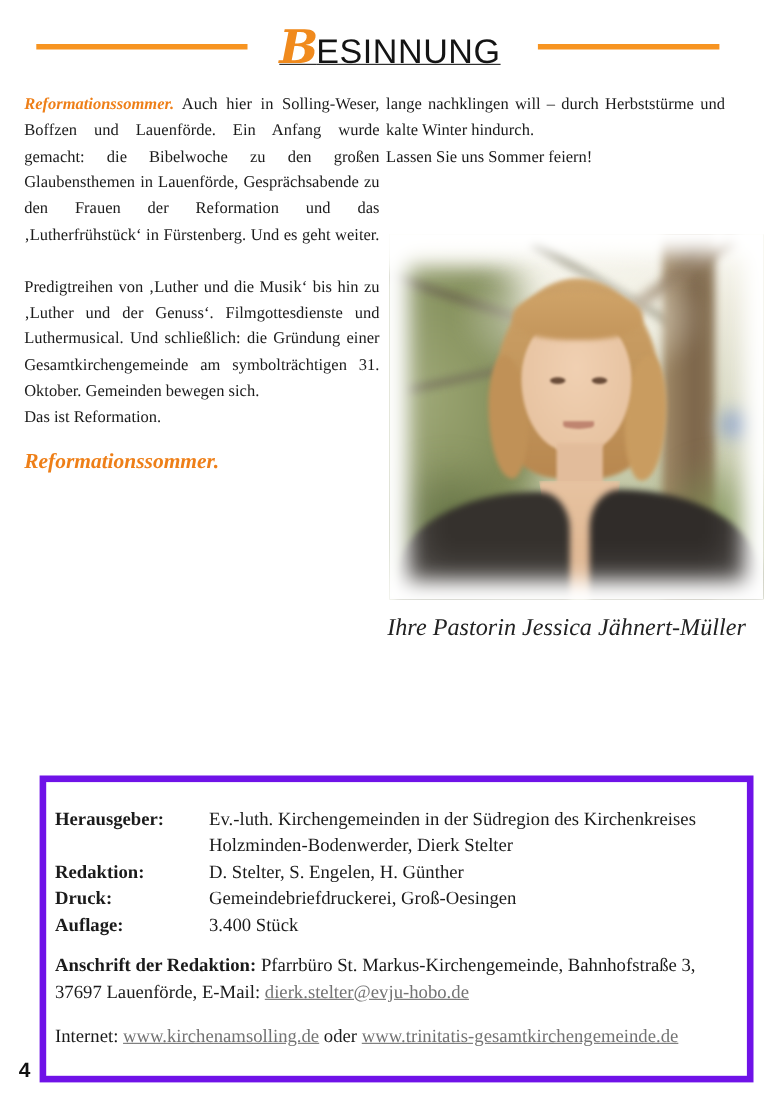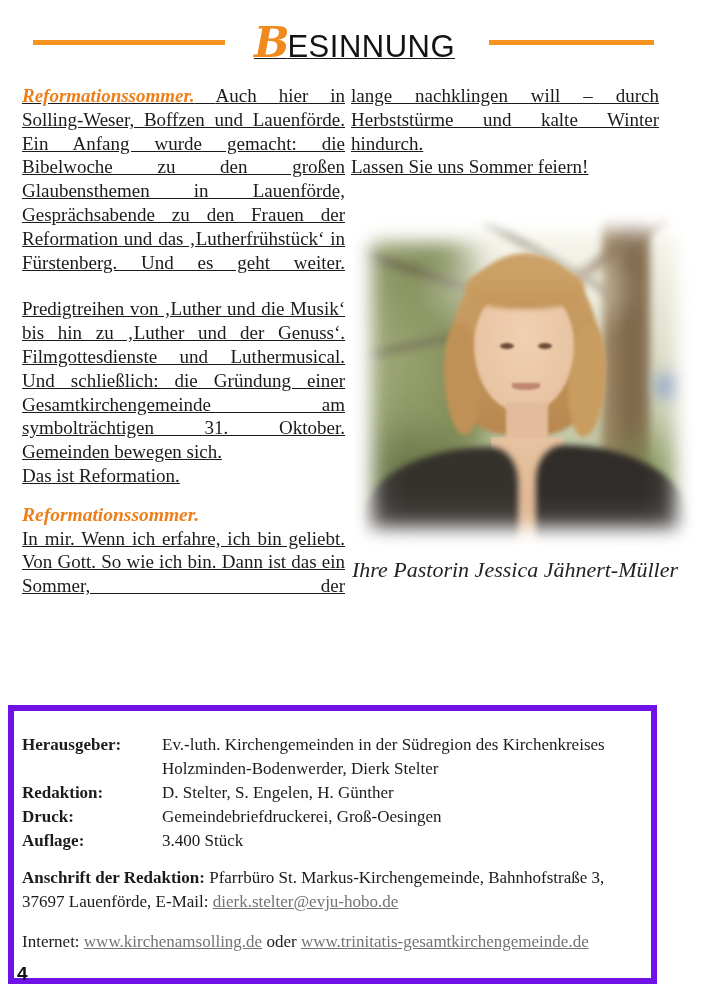--- a/index.html
+++ b/index.html
@@ -16,21 +16,21 @@
   .title .b-initial{
     font-family:"DejaVu Serif",serif;font-style:italic;font-weight:bold;
     font-size:42px;color:#f08a1d;letter-spacing:-2px;
   }
   .title .rest{
     font-family:"Liberation Sans","DejaVu Sans",sans-serif;
     font-size:31px;color:#141414;letter-spacing:0.5px;font-stretch:condensed;
   }
   
   .col{position:absolute;top:84px;}
-  .col p{margin:0;font-size:19px;line-height:23.8px;text-align:justify;text-decoration:underline;}
+  .col p{margin:0;font-size:15px;line-height:23.8px;text-align:justify;}
   .col-left{left:22px;width:323px;}
   .col-right{left:351px;width:308px;}
   p.justify-last{text-align-last:justify;}
   .lead-orange{color:#ee7f18;font-weight:bold;font-style:italic;}
   .gap{height:23px;}
   .gap-small{height:15px;}
   h3.orange-head{margin:0;font-size:19.5px;line-height:23.8px;}
   
   .photo{position:absolute;left:354px;top:213px;width:340px;height:332px;overflow:hidden;background:#edeee2;}
   .photo div{position:absolute;}
@@ -55,21 +55,21 @@
   .ly-mouth{left:158px;top:170px;width:28px;height:7px;background:#bf8570;border-radius:0 0 50% 50%;filter:blur(1px);}
   .ly-neck{left:152px;top:190px;width:42px;height:44px;background:#e2bc9b;filter:blur(1.5px);}
   .ly-chest{left:136px;top:224px;width:74px;height:108px;background:linear-gradient(180deg,#e7c3a1,#dcb28c);clip-path:polygon(0 0,100% 0,76% 100%,24% 100%);filter:blur(2px);}
   .ly-shoulderL{left:6px;top:234px;width:158px;height:98px;background:#35312d;border-radius:95% 20% 0 0 / 90% 40% 0 0;filter:blur(3px);}
   .ly-shoulderR{left:182px;top:232px;width:156px;height:100px;background:#302c29;border-radius:20% 95% 0 0 / 40% 90% 0 0;filter:blur(3px);}
   .photo::after{content:"";position:absolute;inset:0;pointer-events:none;
     box-shadow:inset 0 0 18px 16px #ffffff, inset 0 0 42px 10px rgba(255,255,255,.55);}
   .caption{position:absolute;left:352px;top:557px;width:330px;font-style:italic;font-size:22px;color:#222;}
   
   .imprint{
-    position:absolute;left:8px;top:705px;width:629px;height:245px;
+    position:absolute;left:36px;top:705px;width:629px;height:245px;
     border:6px solid #6f12e8;background:#ffffff;
     padding:22px 0 0 8px;font-size:17px;line-height:24px;
   }
   .imprint-row{display:flex;}
   .imprint-row .lbl{width:140px;font-weight:bold;flex:0 0 140px;}
   .imprint-row .val{flex:1;padding-right:20px;}
   .imprint-para{margin:13px 20px 0 0;}
   .imprint-para b{font-weight:bold;}
   .imprint a{color:#737373;text-decoration:underline;cursor:pointer;}
   .imprint-net{margin-top:16px;}
@@ -89,21 +89,20 @@
   <div class="title"><span class="b-initial">B</span><span class="rest">ESINNUNG</span></div>
   <div class="rule right"></div>
 
   <div class="col col-left">
     <p class="justify-last"><span class="lead-orange">Reformationssommer.</span> <span>Auch hier in Solling-Weser, Boffzen und Lauenförde. Ein Anfang wurde gemacht: die Bibelwoche zu den großen Glaubensthemen in Lauenförde, Gesprächsabende zu den Frauen der Reformation und das ‚Lutherfrühstück‘ in Fürsten­berg. Und es geht weiter.</span></p>
     <div class="gap"></div>
     <p>Predigtreihen von ‚Luther und die Musik‘ bis hin zu ‚Luther und der Genuss‘. Filmgottesdienste und Luthermusical. Und schließlich: die Gründung einer Gesamtkir­chengemeinde am symbolträchti­gen 31. Oktober. Gemeinden be­wegen sich.</p>
     <p>Das ist Reformation.</p>
     <div class="gap-small"></div>
     <h3 class="orange-head lead-orange">Reformationssommer.</h3>
-    <p class="justify-last">In mir. Wenn ich erfahre, ich bin geliebt. Von Gott. So wie ich bin. Dann ist das ein Sommer, der</p>
   </div>
 
   <div class="col col-right">
     <p>lange nachklingen will – durch Herbststürme und kalte Winter hindurch.</p>
     <p>Lassen Sie uns Sommer feiern!</p>
   </div>
 
   <div class="photo">
     <div class="ly-sky"></div>
     <div class="ly-foliageL"></div>

